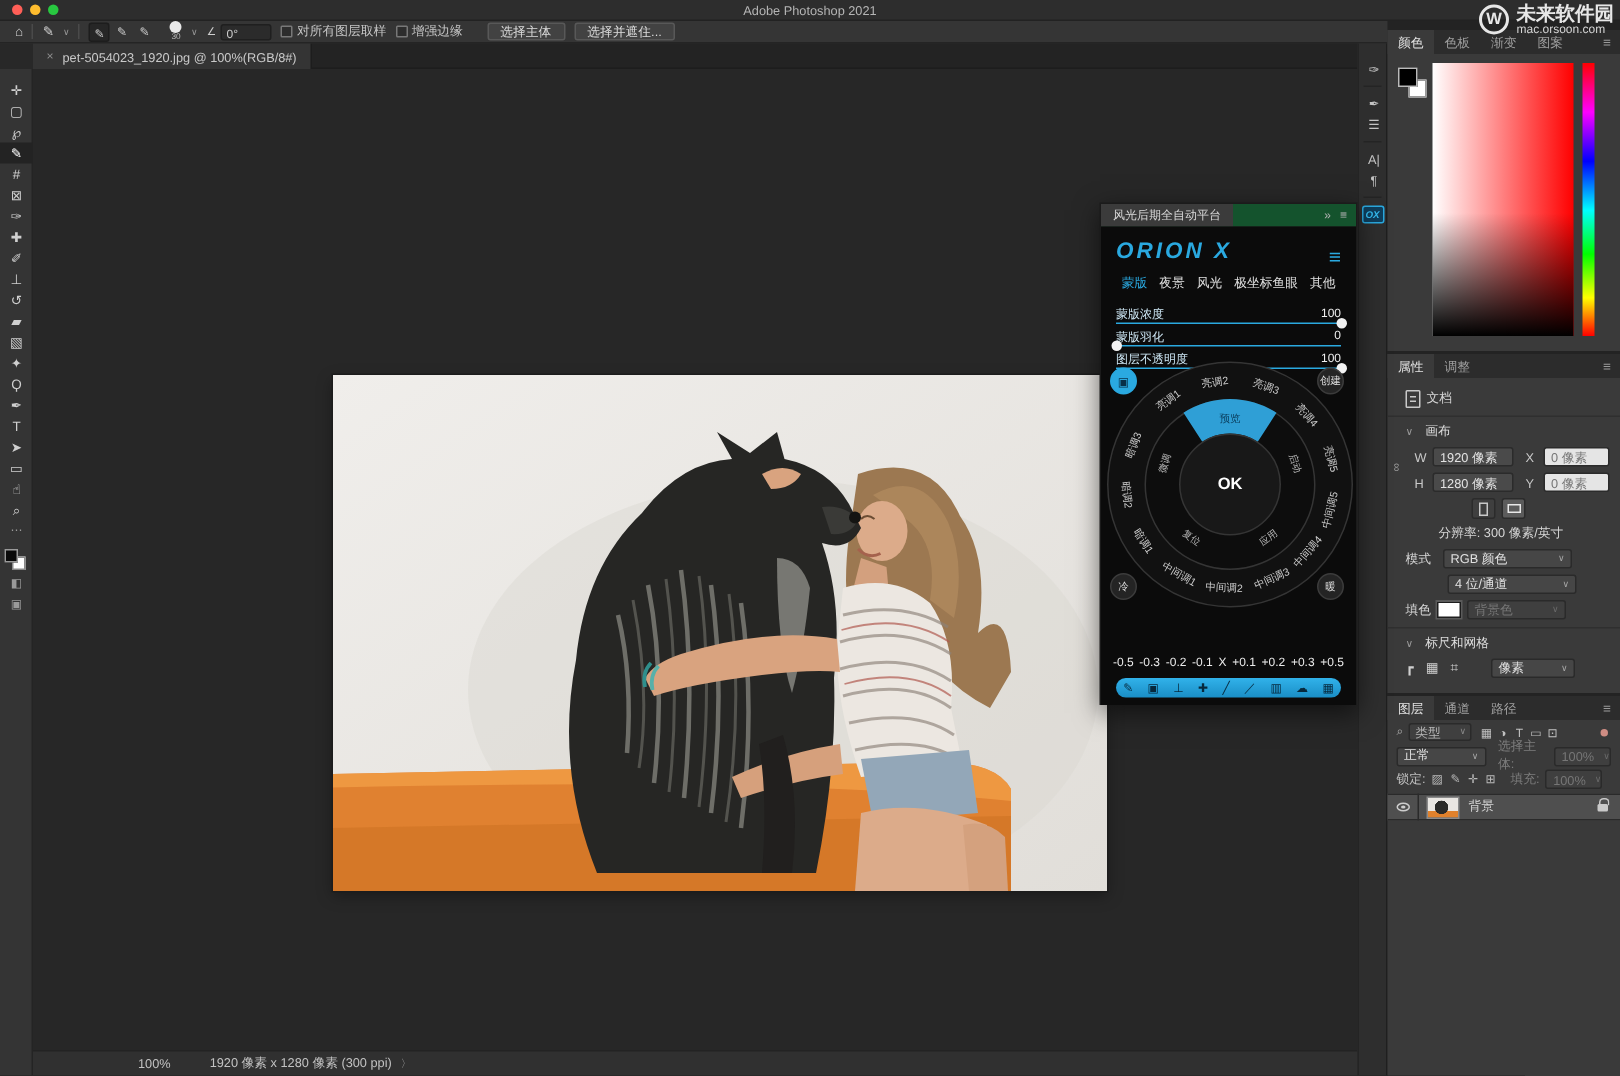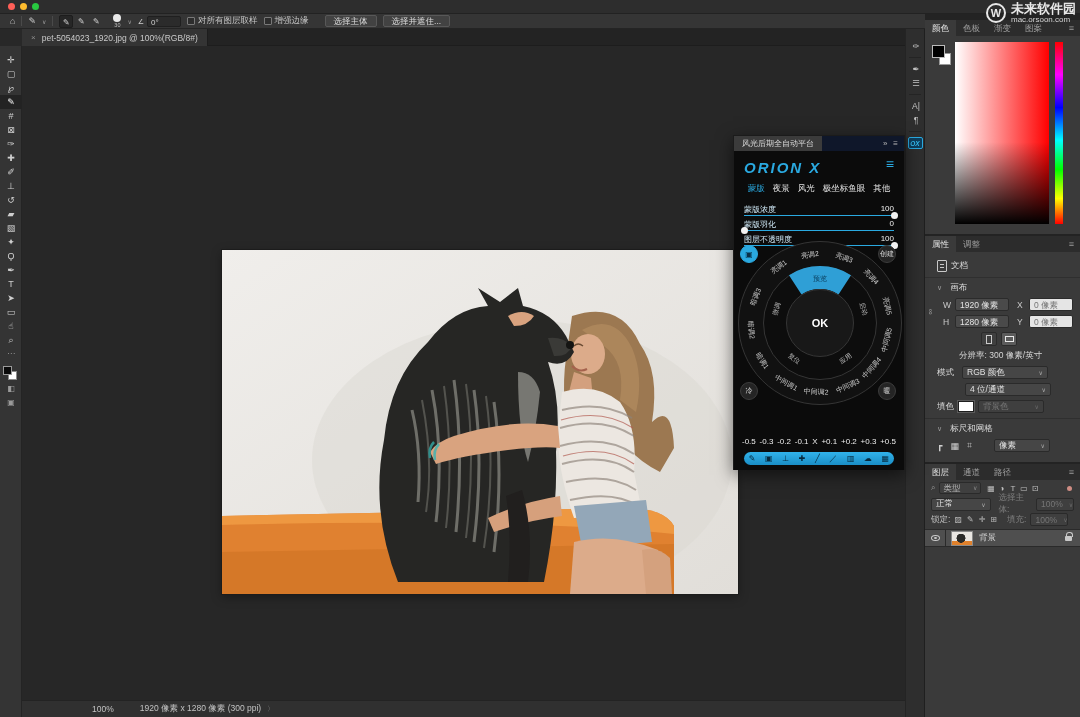--- a/index.html
+++ b/index.html
@@ -100,25 +100,25 @@
   .lockic{color:#b9b9b9;font-size:8px}
   .layer-row{display:flex;align-items:center;height:18px;background:#4f4f4f;border-top:1px solid #2a2a2a;border-bottom:1px solid #2a2a2a;margin-top:2px}
   .eye{width:9px;height:6px;border:1px solid #cdcdcd;border-radius:50%;position:relative;margin:0 5px 0 6px}
   .eye::after{content:"";position:absolute;left:2px;top:1px;width:3px;height:2px;border-radius:50%;background:#cdcdcd}
   .lay-div{width:1px;height:18px;background:#2a2a2a;margin-right:5px}
   .thumb{width:22px;height:15px;border:1px solid #8a8a8a;background:radial-gradient(circle at 45% 48%,#2a2a28 0 34%,rgba(0,0,0,0) 36%),linear-gradient(#e9e6e2 68%,#e0812c 68%);margin-right:6px}
   .mlock{width:7px;height:5px;background:#c9c9c9;border-radius:1px;position:relative;margin-left:auto;margin-right:8px}
   .mlock::before{content:"";position:absolute;left:1px;top:-4px;width:5px;height:4px;border:1px solid #c9c9c9;border-bottom:none;border-radius:3px 3px 0 0}
   
   .orion{position:absolute;left:733px;top:135px;width:172px;height:335px;border:1px solid #1b1b1b;box-shadow:0 5px 16px rgba(0,0,0,.55);z-index:5}
-  .orion-head{height:15px;background:#0f172a;display:flex;align-items:center}
+  .orion-head{height:15px;background:#14532d;display:flex;align-items:center}
   .orion-head .htab{height:15px;line-height:15px;background:#3b3b3b;padding:0 8px;font-size:8px;color:#d8d8d8}
   .orion-head .hic{margin-left:auto;color:#b5b5b5;font-size:8px;padding-right:6px;display:flex;gap:6px}
   .orion-body{position:relative;height:319px;background:#0b0b0b}
-  .orion-logo{display:flex;align-items:flex-start;padding:8px 10px 0 10px}
+  .orion-logo{display:flex;align-items:flex-end;padding:8px 10px 0 10px}
   .orion-logo .lg{font-size:15px;font-weight:bold;letter-spacing:2px;color:#2aa9e0;font-style:italic}
   .orion-logo .hb{margin-left:auto;color:#2aa9e0;font-size:14px;line-height:10px}
   .orion-tabs{display:flex;justify-content:center;gap:8px;margin-top:7px;font-size:8.5px}
   .otab{color:#e0e0e0}
   .otab.active{color:#2aa9e0}
   .orion-sliders{margin:9px 10px 0 10px}
   .oslider{position:relative;height:14px;margin-bottom:1px}
   .oslider .sl{position:absolute;left:0;top:0;font-size:8px;color:#cfe8f6}
   .oslider .sv{position:absolute;right:0;top:0;font-size:8px;color:#f0f0f0}
   .oslider .tr{position:absolute;left:0;right:0;bottom:2px;height:1px;background:#2aa9e0}
@@ -144,20 +144,21 @@
 </style>
 </head>
 <body>
 
 <div class="titlebar">
   <div class="tl-dots">
     <span class="tl-dot" style="background:#ff5f57"></span>
     <span class="tl-dot" style="background:#febc2e"></span>
     <span class="tl-dot" style="background:#28c840"></span>
   </div>
+  <div class="titlebar-title">Adobe Photoshop 2021</div>
 </div>
 
 <div class="optionsbar">
   <span class="ob-ic">⌂</span>
   <span class="ob-sep"></span>
   <span class="ob-ic">✎</span>
   <span class="ob-chev">∨</span>
   <span class="ob-sep"></span>
   <div class="ob-modes" id="ob-modes">
       <div class="ob-mode active">✎</div>

